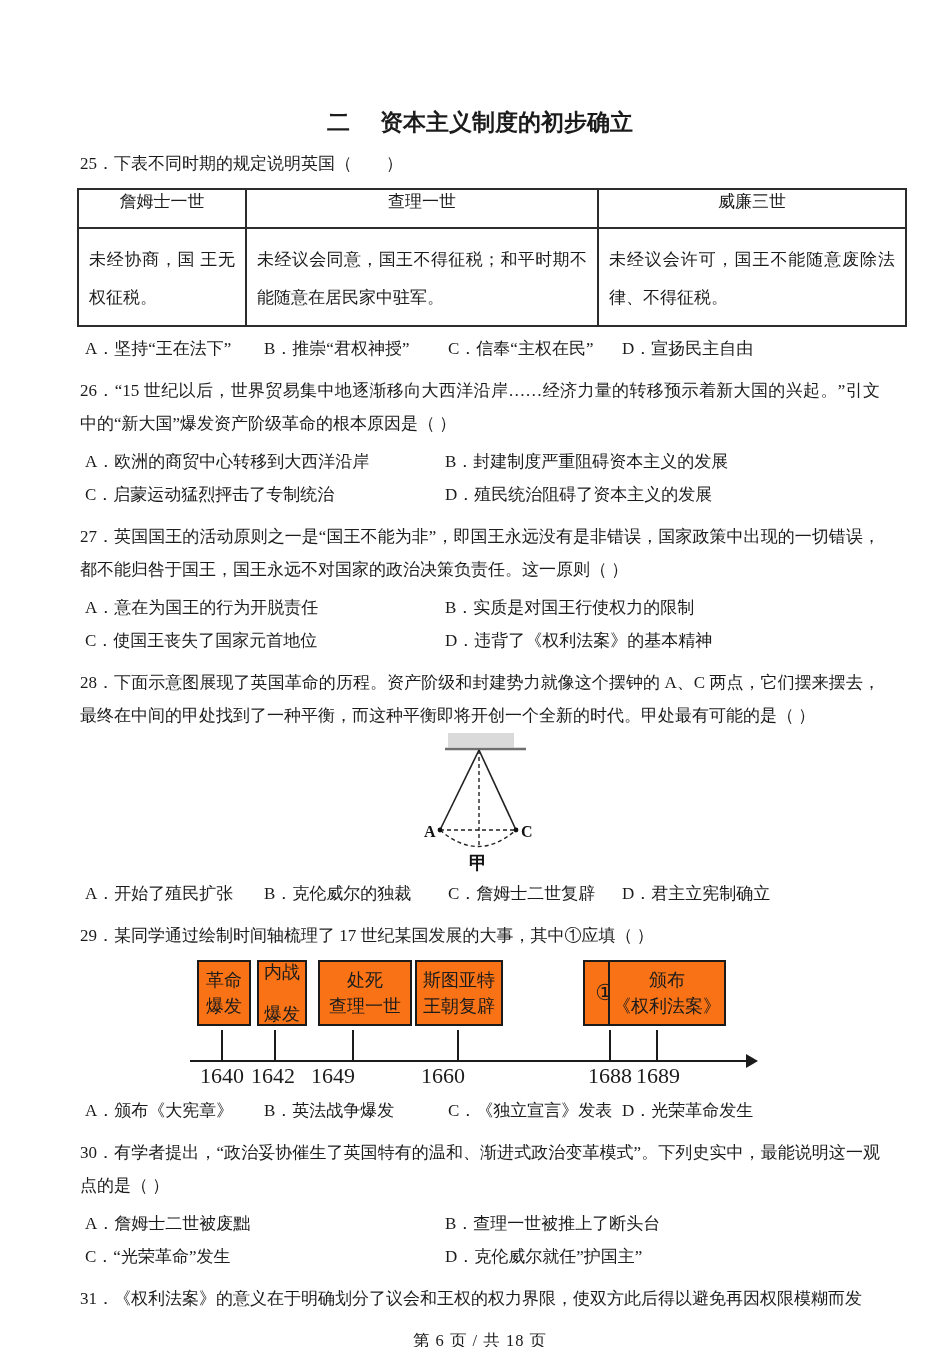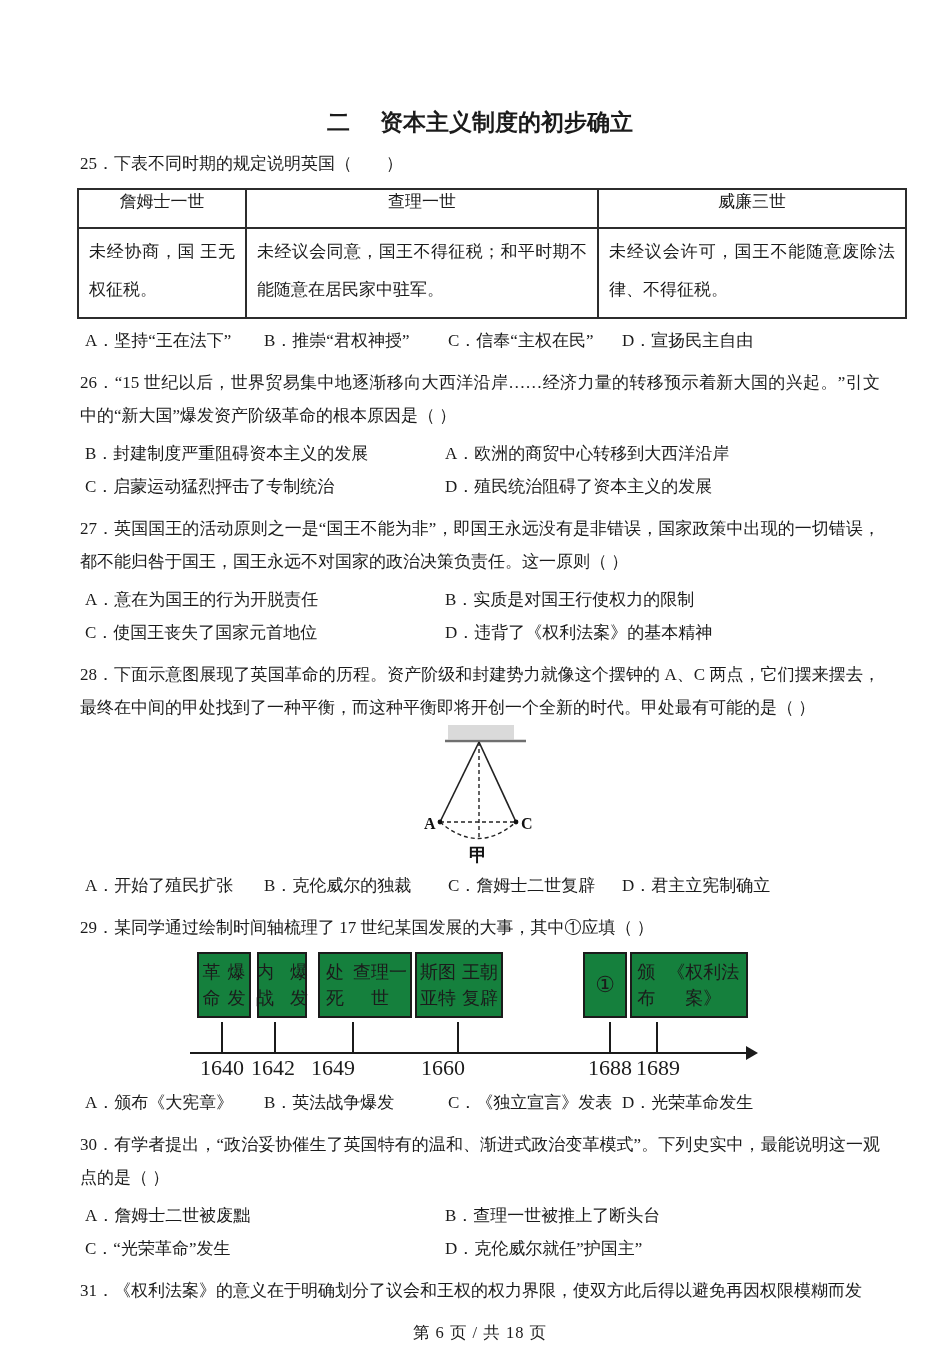--- a/index.html
+++ b/index.html
@@ -10,35 +10,35 @@
   }
   .content{padding:108px 72px 0 80px;}
   .title{display:flex;justify-content:center;gap:30px;font-size:23px;font-weight:bold;line-height:30px;}
   .stem{line-height:33px;text-align:justify;margin-top:9px;}
   .stem:first-of-type{margin-top:16px;}
 
   
   .qtable{border-collapse:collapse;table-layout:fixed;width:828px;margin:8px 0 0 -3px;}
   .qtable th,.qtable td{border:2px solid #2c2c2c;}
   .qtable th{font-weight:normal;text-align:center;vertical-align:top;padding:0 0 14px;font-size:17px;}
-  .qtable td{vertical-align:top;padding:4px 10px 8px;line-height:38px;text-align:justify;}
+  .qtable td{vertical-align:top;padding:12px 10px 8px;line-height:38px;text-align:justify;}
 
   
   .optrow{display:grid;grid-template-columns:179px 184px 174px auto;padding-left:5px;line-height:33px;margin-top:5px;}
   .optgrid{display:grid;grid-template-columns:360px auto;padding-left:5px;line-height:33px;margin-top:5px;}
 
   
   .pend-wrap{height:140px;position:relative;}
   .pend-wrap svg{display:block;position:absolute;left:333px;top:1px;}
 
   
   .timeline{position:relative;width:952px;height:133px;margin-left:-80px;margin-top:4px;}
   .tbox{position:absolute;top:4px;height:66px;border:2px solid #1b1b1b;box-sizing:border-box;
-        display:flex;justify-content:center;align-items:center;
-        text-align:center;font-size:18px;line-height:26px;background:#15803d;}
+        display:flex;flex-direction:column;justify-content:center;align-items:center;
+        text-align:center;font-size:18px;line-height:26px;background:#f97316;}
   .tbox .big{font-size:22px;line-height:26px;}
   .tick{position:absolute;top:74px;width:2px;height:31px;background:#1b1b1b;}
   .axis{position:absolute;top:104px;left:190px;width:558px;height:2px;background:#1b1b1b;}
   .arrowhead{position:absolute;top:98px;left:746px;width:0;height:0;
              border-left:12px solid #1b1b1b;border-top:7px solid transparent;border-bottom:7px solid transparent;}
   .tyear{position:absolute;top:107px;width:70px;text-align:center;font-size:22px;}
 
   .footer{margin-top:15px;text-align:center;font-size:16.5px;letter-spacing:1px;}
 </style>
 </head>
@@ -78,22 +78,22 @@
 
     <div class="optrow">
       <span>A．坚持“王在法下”</span>
       <span>B．推崇“君权神授”</span>
       <span>C．信奉“主权在民”</span>
       <span>D．宣扬民主自由</span>
     </div>
 
     <div class="stem">26．“15 世纪以后，世界贸易集中地逐渐移向大西洋沿岸……经济力量的转移预示着新大国的兴起。”引文中的“新大国”爆发资产阶级革命的根本原因是（ ）</div>
     <div class="optgrid">
+      <span>A．欧洲的商贸中心转移到大西洋沿岸</span>
       <span>B．封建制度严重阻碍资本主义的发展</span>
-      <span>A．欧洲的商贸中心转移到大西洋沿岸</span>
       <span>C．启蒙运动猛烈抨击了专制统治</span>
       <span>D．殖民统治阻碍了资本主义的发展</span>
     </div>
 
     <div class="stem">27．英国国王的活动原则之一是“国王不能为非”，即国王永远没有是非错误，国家政策中出现的一切错误，都不能归咎于国王，国王永远不对国家的政治决策负责任。这一原则（ ）</div>
     <div class="optgrid">
       <span>A．意在为国王的行为开脱责任</span>
       <span>B．实质是对国王行使权力的限制</span>
       <span>C．使国王丧失了国家元首地位</span>
       <span>D．违背了《权利法案》的基本精神</span>
@@ -140,21 +140,21 @@
         <span>处死</span>
         <span>查理一世</span>
       </div>
       <div class="tbox" style="left:415px;width:88px;">
         <span>斯图亚特</span>
         <span>王朝复辟</span>
       </div>
       <div class="tbox" style="left:583px;width:44px;">
         <span class="big">①</span>
       </div>
-      <div class="tbox" style="left:630px;width:118px;">
+      <div class="tbox" style="left:608px;width:118px;">
         <span>颁布</span>
         <span>《权利法案》</span>
       </div>
 
       <div class="tick" style="left:221px;"></div>
       <div class="tick" style="left:274px;"></div>
       <div class="tick" style="left:352px;"></div>
       <div class="tick" style="left:457px;"></div>
       <div class="tick" style="left:609px;"></div>
       <div class="tick" style="left:656px;"></div>

